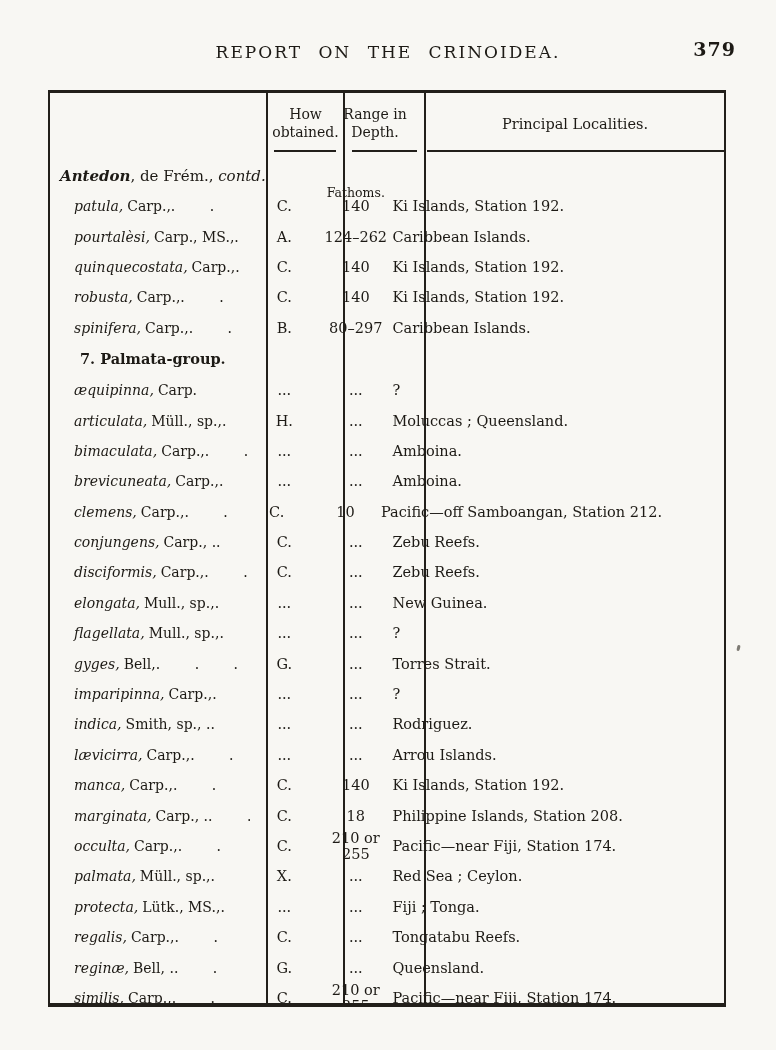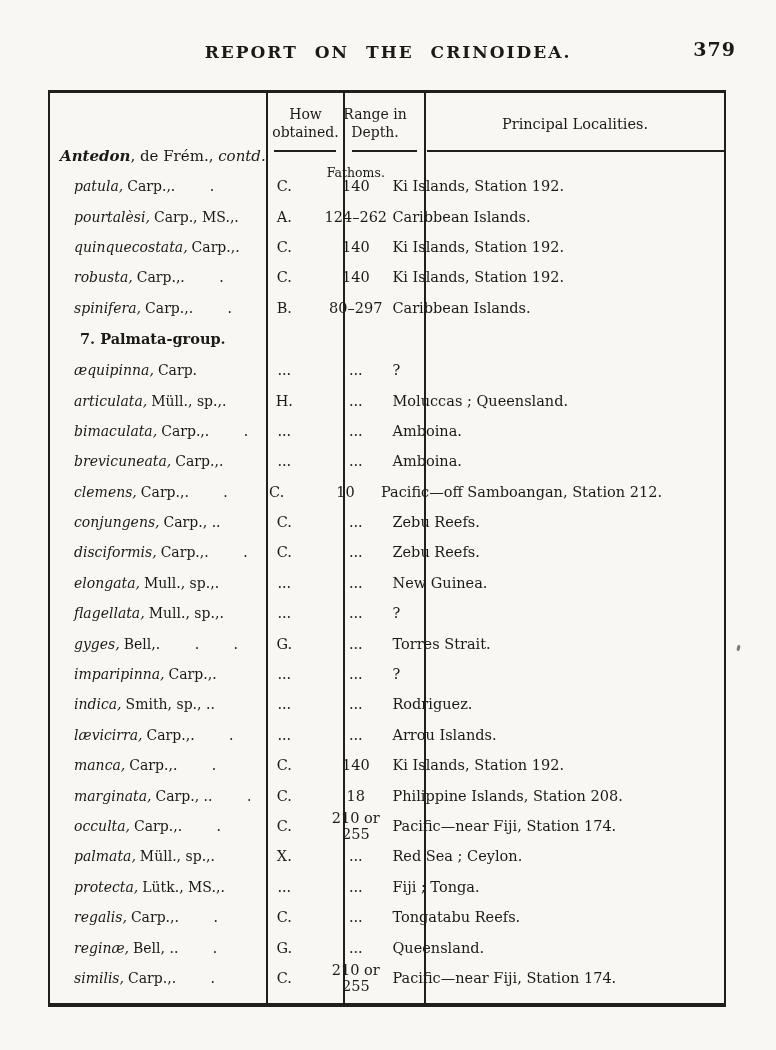--- a/index.html
+++ b/index.html
@@ -5,21 +5,21 @@
   html,body{margin:0;padding:0}
   body{
     width:776px;height:1050px;position:relative;overflow:hidden;
     background:#f8f7f3;
     color:#1d1a15;
     font-family:"DejaVu Serif","Liberation Serif",serif;
   }
   
   .page-title{
     position:absolute;top:42px;left:0;width:100%;
-    text-align:center;font-size:17px;font-weight:bold;
+    text-align:center;font-size:17px;font-weight:normal;
     letter-spacing:2px;word-spacing:9px;
   }
   .page-num{
     position:absolute;top:38px;right:40px;
     font-size:19px;font-weight:bold;letter-spacing:1px;
   }
   
   .tbl{
     position:absolute;left:48px;top:90px;width:678px;height:917px;
     box-sizing:border-box;
@@ -31,21 +31,21 @@
   .hrule{position:absolute;top:57px;height:2px;background:#221f1a}
   .r2{left:224px;width:62px}
   .r3{left:302px;width:65px}
   .r4{left:377px;width:297px}
   
   .hcell{position:absolute;text-align:center;font-size:14px;line-height:1.3}
   .h2{top:12px;left:216px;width:79px}
   .h3{top:12px;left:293px;width:64px}
   .h4{top:22px;left:376px;width:298px;font-size:14.5px}
   
-  .rows{position:absolute;top:48px;left:0;width:612px}
+  .rows{position:absolute;top:68px;left:0;width:612px}
   .row{display:flex;align-items:center;height:30.4px;font-size:14.5px}
   .row.genus{height:30px;font-size:15px}
   .row.section{height:32px;font-size:14.5px}
   .c{box-sizing:border-box}
   .c1{width:218px;padding-left:24px;display:flex;align-items:flex-end;
       font-size:14px;white-space:nowrap;overflow:hidden}
   .c2{width:77px;text-align:center}
   .c3{width:81px;text-align:center;position:relative}
   .c4{width:298px;white-space:nowrap}
   .cg{padding-left:10px;font-size:15px}

